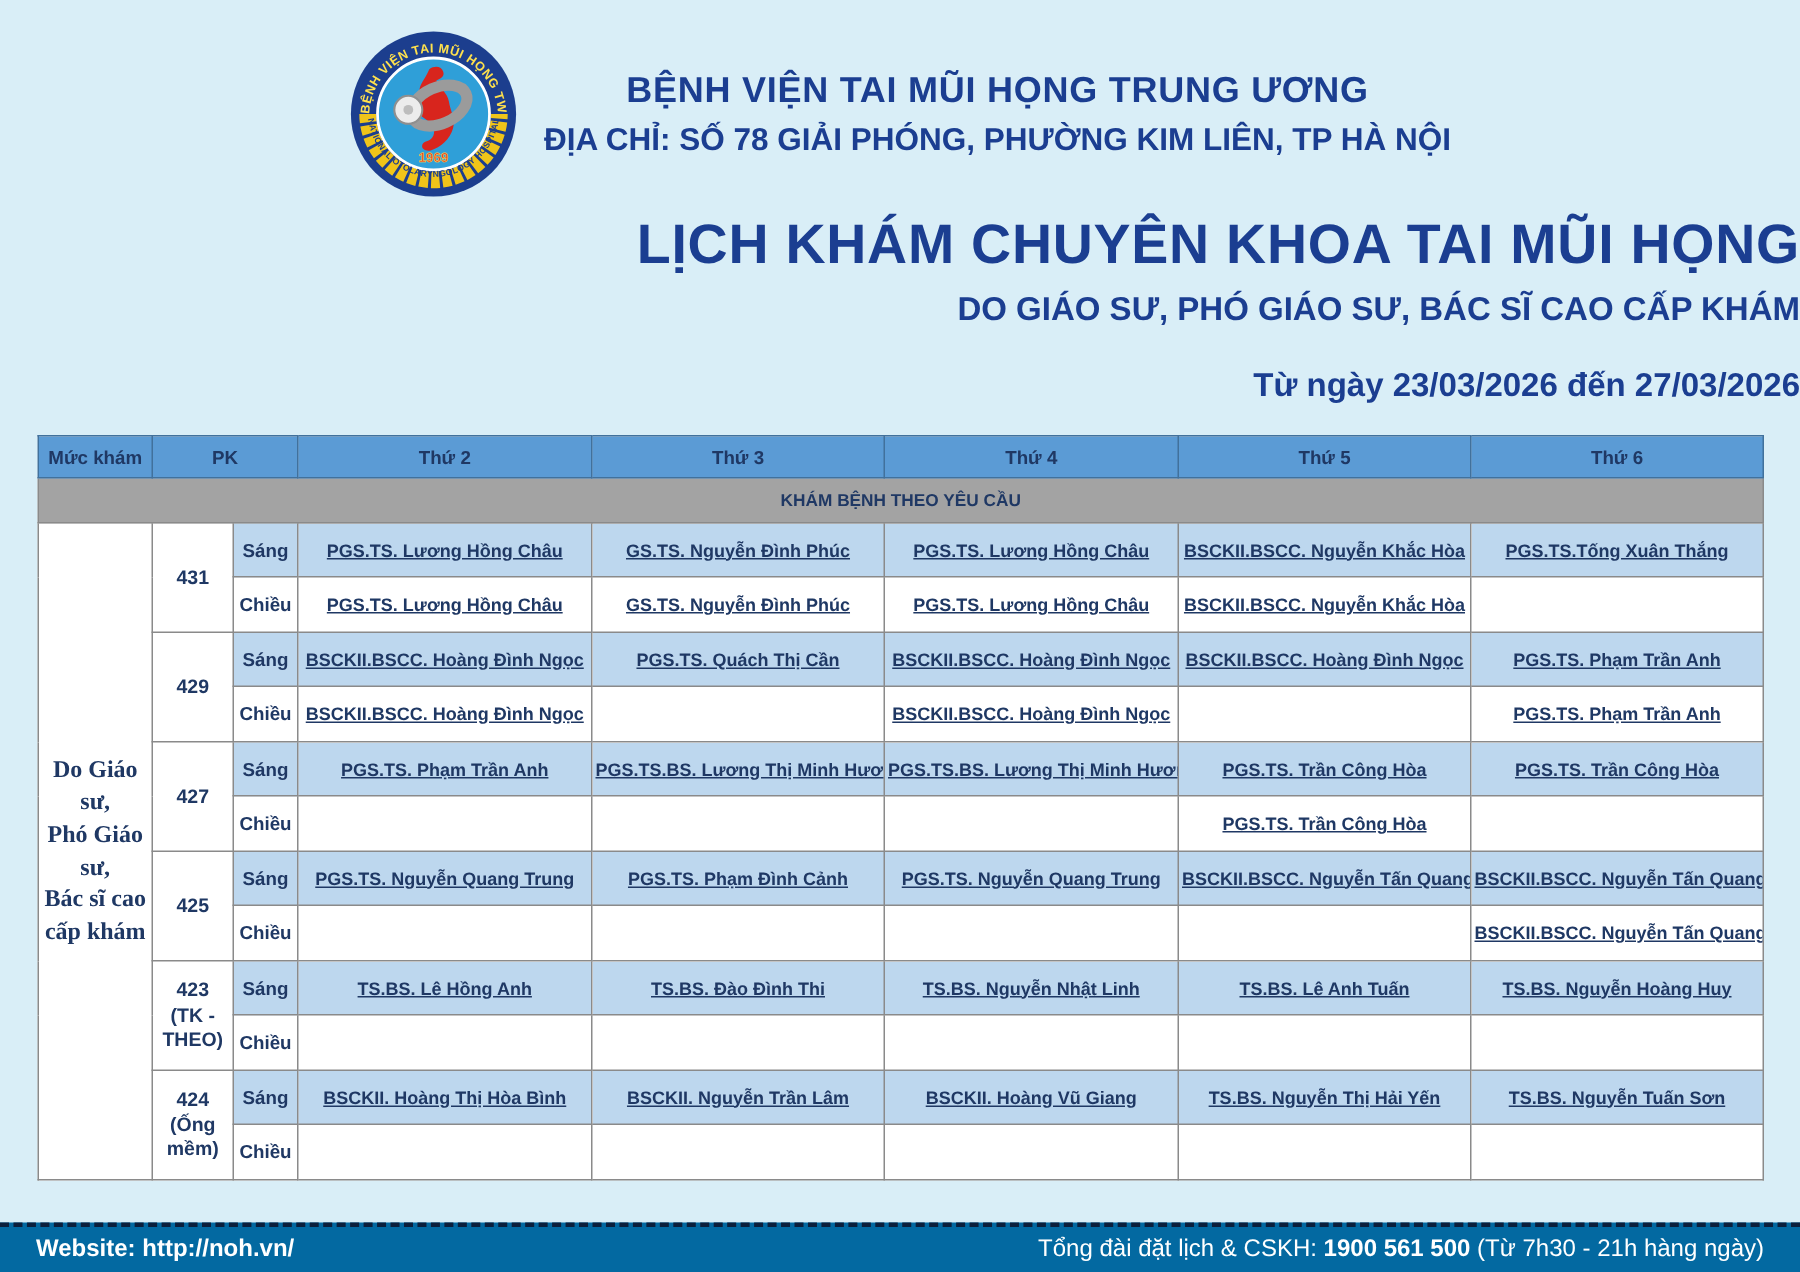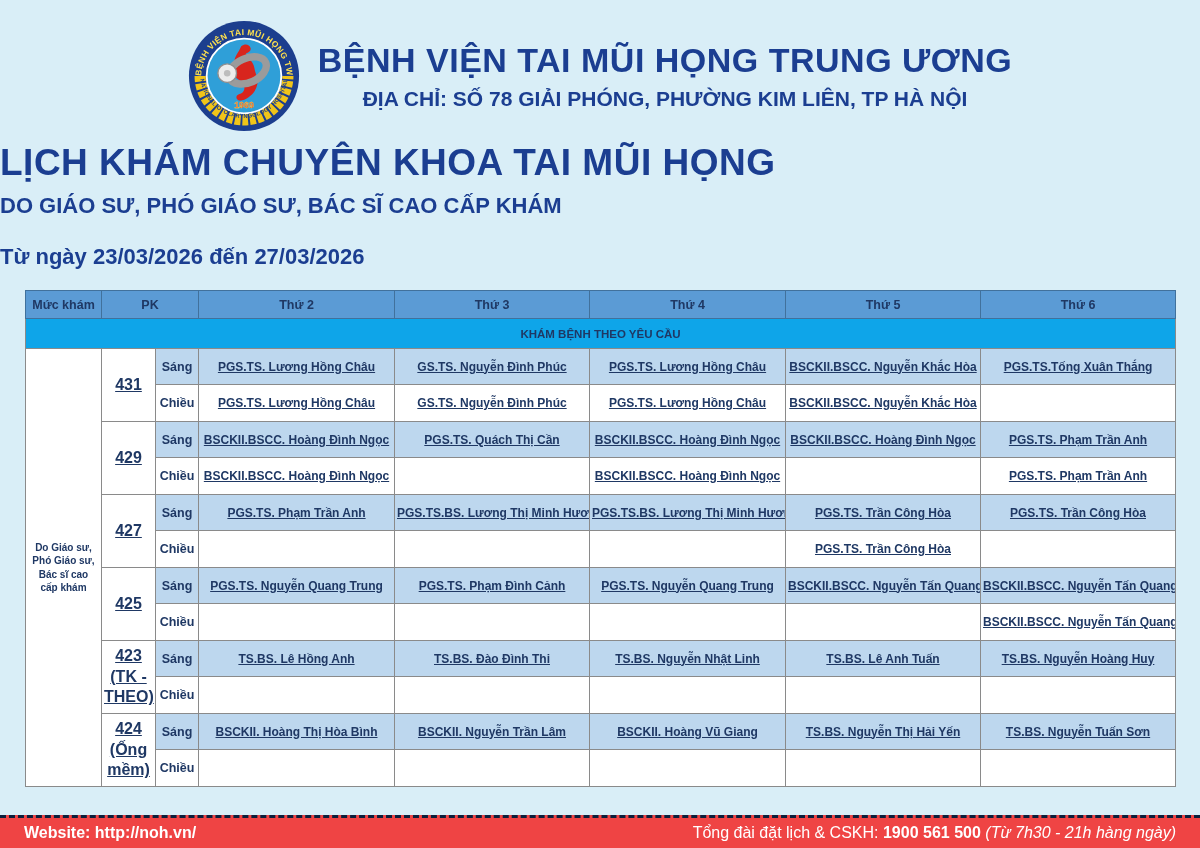--- a/index.html
+++ b/index.html
@@ -5,24 +5,24 @@
   html,body{margin:0;padding:0;}
   body{
     width:1200px;height:848px;position:relative;overflow:hidden;
     background:#d9eef7;
     font-family:"Liberation Sans","DejaVu Sans",sans-serif;
     color:#1b3e91;
   }
   
   .header{display:flex;align-items:center;justify-content:center;gap:18px;padding-top:20px;}
   .h-text{text-align:center;}
-  .h-name{font-size:34px;font-weight:bold;letter-spacing:.5px;white-space:nowrap;}
+  .h-name{font-size:24px;font-weight:bold;letter-spacing:.5px;white-space:nowrap;}
   .h-addr{font-size:21px;font-weight:bold;margin-top:7px;white-space:nowrap;}
   
-  .titles{text-align:left;margin-top:10px;}
+  .titles{text-align:right;margin-top:10px;}
   .t1{font-size:37px;font-weight:bold;letter-spacing:.5px;}
   .t2{font-size:22px;font-weight:bold;margin-top:9px;}
   .t3{font-size:22px;font-weight:bold;margin-top:25px;}
   
   table{
     position:absolute;left:25px;top:290px;width:1150px;
     border-collapse:collapse;table-layout:fixed;background:#fff;
     border:1px solid #7f7f7f;
   }
   th{
@@ -30,36 +30,36 @@
     border:1px solid #41719c;height:27px;padding:0 2px;
   }
   td{
     border:1px solid #8a8a8a;background:#fff;color:#1f3864;font-weight:bold;
     text-align:center;vertical-align:middle;padding:0 2px;font-size:12px;
   }
   tr.rm{height:36px;}
   tr.ra{height:37px;}
   tr.rm td{background:#bdd7ee;}
   tr.rm td.room,tr.rm td.level{background:#fff;}
-  tr.section td{background:#0ea5e9;font-size:11.5px;height:29px;}
-  td.level{font-size:10px;line-height:1.35;}
-  td.room{font-size:16px;line-height:1.3;text-decoration:underline;}
+  tr.section td{background:#a3a3a3;font-size:11.5px;height:29px;}
+  td.level{font-size:16px;line-height:1.35;font-family:Liberation Serif, serif;}
+  td.room{font-size:13px;line-height:1.3;}
   td.sess{font-size:12.5px;}
   td.doc{font-size:12px;white-space:nowrap;overflow:hidden;text-decoration:underline;}
   
   .footer{
     position:absolute;left:0;bottom:0;width:1200px;height:33px;box-sizing:border-box;
-    background:#ef4444;border-top:3px dashed #0b1f3c;
+    background:#0369a1;border-top:3px dashed #0b1f3c;
     display:flex;align-items:center;justify-content:space-between;
     padding:0 24px;color:#fff;font-size:16px;
   }
   .f-left{font-weight:bold;}
   .f-right .lbl{font-weight:normal;}
   .f-right .num{font-weight:bold;}
-  .f-right .hrs{font-style:italic;font-weight:normal;}
+  .f-right .hrs{font-weight:normal;}
 </style>
 </head>
 <body>
 
 <div class="header">
   <svg width="112" height="112" viewBox="0 0 120 120">
     <circle cx="60" cy="60" r="59" fill="#1c3e8e"></circle>
     <path d="M13,60 A47,47 0 0 0 107,60" fill="none" stroke="#f0c419" stroke-width="12" stroke-dasharray="6 2"></path>
     <circle cx="60" cy="60" r="40" fill="#2f9fd8" stroke="#ffffff" stroke-width="2"></circle>
     <path fill="#d8251d" d="M57 28 c4 -3 9 -2 10 2 c1 3 -2 5 -5 6 c3 6 8 9 9 15 c1 7 5 12 3 19 c-2 8 -9 14 -16 16 c-3 1 -7 -1 -6 -4 c1 -3 5 -2 7 -5 c3 -4 1 -9 -3 -12 c-4 -3 -9 -6 -9 -11 c0 -4 3 -7 3 -11 c0 -4 4 -8 7 -15 z"></path>

